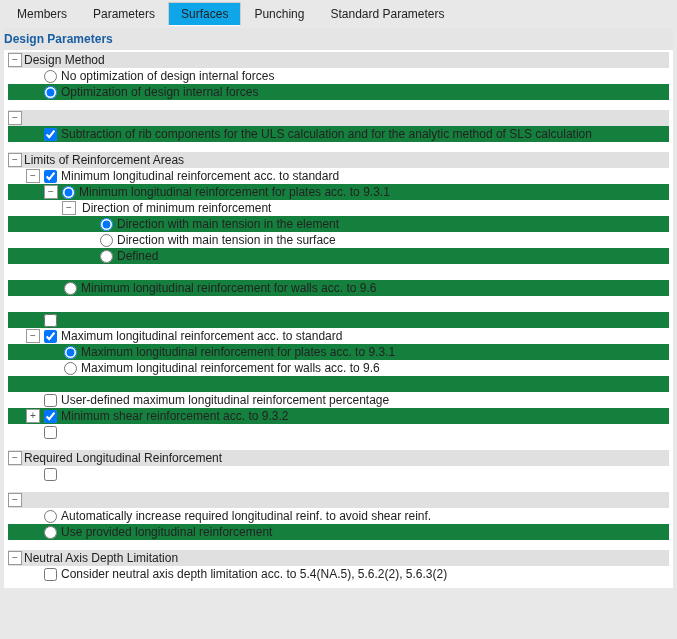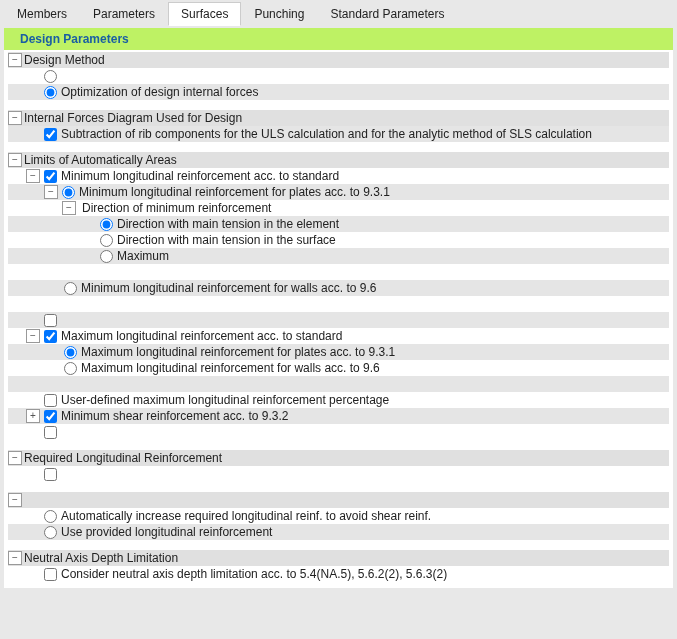--- a/index.html
+++ b/index.html
@@ -1,25 +1,25 @@
 <!DOCTYPE html>
 <html><head>
 <meta charset="utf-8">
 <style>
 * { box-sizing: border-box; margin: 0; padding: 0; }
 body { font-family: "Segoe UI", Tahoma, sans-serif; font-size: 12px; background: #e8e8e8; color: #222; width: 677px; }
 .tabs { display: flex; background: #e8e8e8; padding: 2px 4px 0; text-align: right; }
 .tab { padding: 4px 12px; background: #e8e8e8; cursor: pointer; border: 1px solid transparent; }
-.tab.active { background: #ffffff; border: 1px solid #ccc; border-bottom: 1px solid #fff; }
+.tab.active { background: #0ea5e9; border: 1px solid #ccc; border-bottom: 1px solid #fff; }
 .panel { background: #fff; margin: 2px 4px; }
-.section-title { color: #1a5fa3; font-weight: 600; padding: 4px 16px; background: #bef264; }
+.section-title { color: #1a5fa3; font-weight: 600; padding: 4px 0; background: #e5e5e5; }
 .tree { padding: 2px 4px 6px; }
 .row { display: flex; align-items: center; min-height: 16px; padding: 1px 0; }
 .row.header { background: #e0e0e0; font-weight: 400; }
-.row.alt { background: #e5e5e5; }
+.row.alt { background: #15803d; }
 .indent { display: inline-block; }
 .tw { width: 14px; height: 14px; display: flex; align-items: center; justify-content: center; font-size: 10px; color: #555; cursor: pointer; border: 1px solid #999; background: #fff; margin-right: 2px; line-height: 1; }
 .ck { width: 13px; height: 13px; margin: 0 4px 0 2px; }
 .rd { width: 13px; height: 13px; margin: 0 4px 0 2px; }
 .lbl { white-space: nowrap; }
 .spacer { height: 10px; background: #fff; }
 </style>
 </head>
 <body>
 
@@ -36,44 +36,44 @@
 
   <div class="tree">
 
     <div class="row header">
       <span class="tw">−</span>
       <span class="lbl">Design Method</span>
     </div>
     <div class="row">
       <span class="indent" style="width:34px"></span>
       <input type="radio" class="rd" name="dm" style="">
+      <span class="lbl">No optimization of design internal forces</span>
     </div>
     <div class="row alt">
       <span class="indent" style="width:34px"></span>
       <input type="radio" class="rd" name="dm" checked="" style="">
       <span class="lbl">Optimization of design internal forces</span>
     </div>
 
     <div class="spacer"></div>
 
     <div class="row header">
       <span class="tw">−</span>
-      <span class="lbl">Internal Forces Diagram Used for Design</span>
     </div>
     <div class="row alt">
       <span class="indent" style="width:34px"></span>
       <input type="checkbox" class="ck" checked="" style="">
       <span class="lbl">Subtraction of rib components for the ULS calculation and for the analytic method of SLS calculation</span>
     </div>
 
     <div class="spacer"></div>
 
     <div class="row header">
       <span class="tw">−</span>
-      <span class="lbl">Limits of Automatically Areas</span>
+      <span class="lbl">Limits of Reinforcement Areas</span>
     </div>
     <div class="row">
       <span class="indent" style="width:18px"></span>
       <span class="tw">−</span>
       <input type="checkbox" class="ck" checked="" style="">
       <span class="lbl">Minimum longitudinal reinforcement acc. to standard</span>
     </div>
     <div class="row alt">
       <span class="indent" style="width:36px"></span>
       <span class="tw">−</span>
@@ -92,21 +92,21 @@
       <span class="lbl">Direction with main tension in the element</span>
     </div>
     <div class="row">
       <span class="indent" style="width:90px"></span>
       <input type="radio" class="rd" name="dir" style="">
       <span class="lbl">Direction with main tension in the surface</span>
     </div>
     <div class="row alt">
       <span class="indent" style="width:90px"></span>
       <input type="radio" class="rd" name="dir" style="">
-      <span class="lbl">Maximum</span>
+      <span class="lbl">Defined</span>
     </div>
     <div class="row" style="height:14px"></div>
     <div class="row alt">
       <span class="indent" style="width:54px"></span>
       <input type="radio" class="rd" name="minlr" style="">
       <span class="lbl">Minimum longitudinal reinforcement for walls acc. to 9.6</span>
     </div>
     <div class="row" style="height:14px"></div>
     <div class="row alt">
       <span class="indent" style="width:34px"></span>

